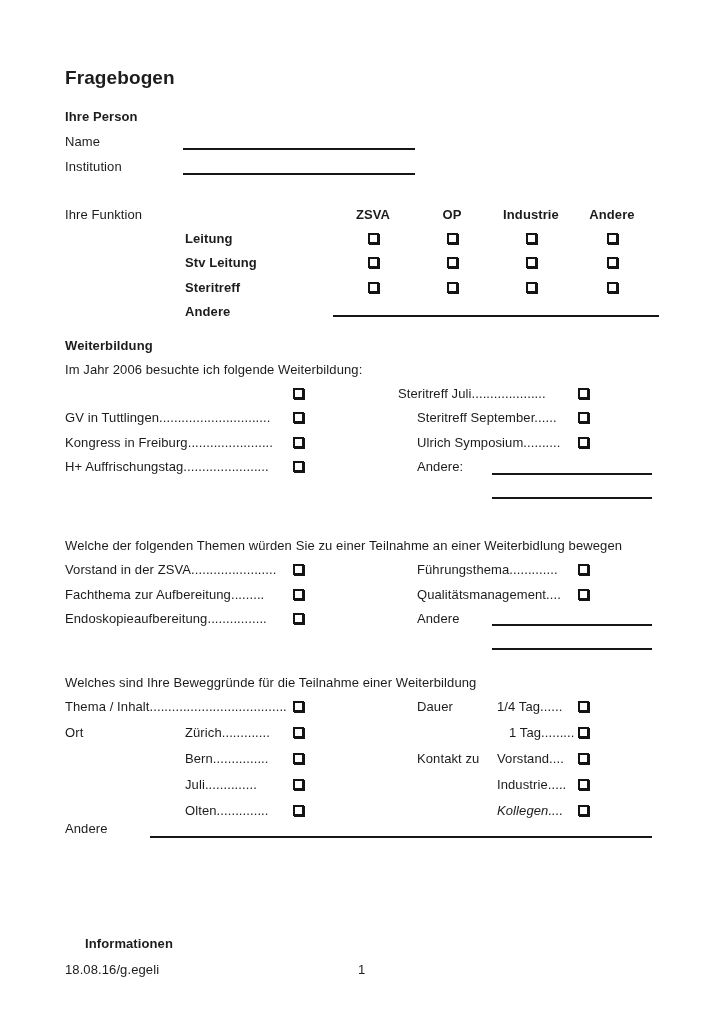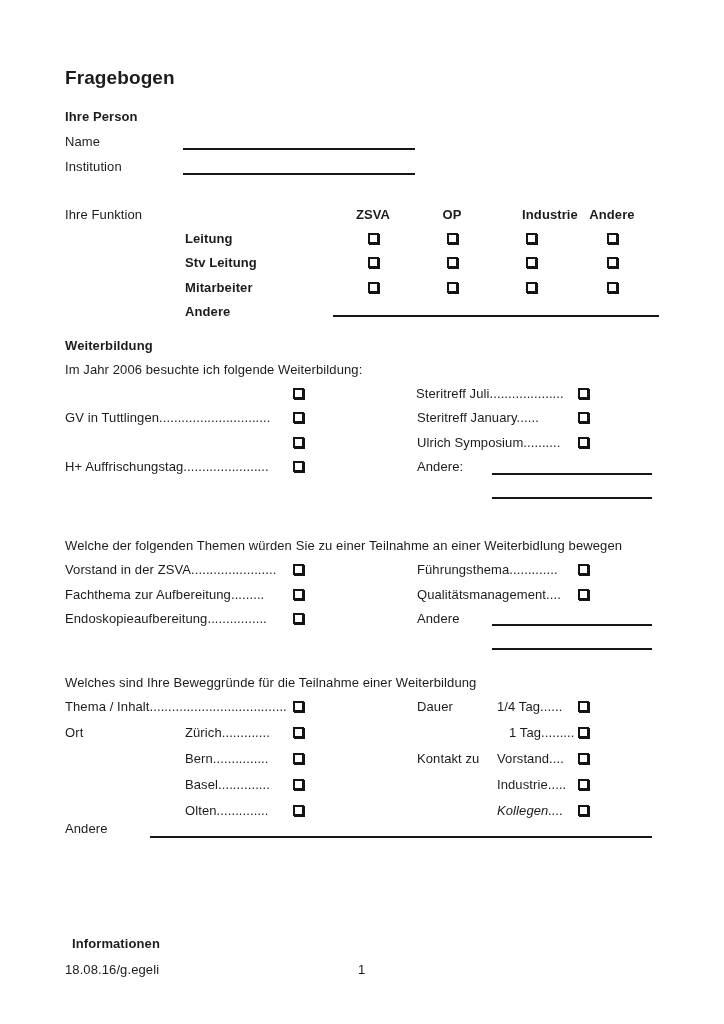--- a/index.html
+++ b/index.html
@@ -30,56 +30,57 @@
 
   <div class="t b" style="left:65px; top:109px;">Ihre Person</div>
   <div class="t" style="left:65px; top:134px;">Name</div>
   <div class="line" style="left:183px; top:148px; width:232px;"></div>
   <div class="t" style="left:65px; top:159px;">Institution</div>
   <div class="line" style="left:183px; top:173px; width:232px;"></div>
 
   <div class="t" style="left:65px; top:207px;">Ihre Funktion</div>
   <div class="t b hdr" style="left:373px; top:207px;">ZSVA</div>
   <div class="t b hdr" style="left:452px; top:207px;">OP</div>
-  <div class="t b hdr" style="left:550px; top:207px;">Industrie</div>
+  <div class="t b hdr" style="left:531px; top:207px;">Industrie</div>
   <div class="t b hdr" style="left:612px; top:207px;">Andere</div>
 
   <div class="t b" style="left:185px; top:231px;">Leitung</div>
   <span class="cb" style="left:368px; top:233px;"></span>
   <span class="cb" style="left:447px; top:233px;"></span>
   <span class="cb" style="left:526px; top:233px;"></span>
   <span class="cb" style="left:607px; top:233px;"></span>
 
   <div class="t b" style="left:185px; top:255px;">Stv Leitung</div>
   <span class="cb" style="left:368px; top:257px;"></span>
   <span class="cb" style="left:447px; top:257px;"></span>
   <span class="cb" style="left:526px; top:257px;"></span>
   <span class="cb" style="left:607px; top:257px;"></span>
 
-  <div class="t b" style="left:185px; top:280px;">Mitarbeiter</div>
+  <div class="t b" style="left:185px; top:280px;">Steritreff</div>
   <span class="cb" style="left:368px; top:282px;"></span>
   <span class="cb" style="left:447px; top:282px;"></span>
   <span class="cb" style="left:526px; top:282px;"></span>
   <span class="cb" style="left:607px; top:282px;"></span>
 
   <div class="t b" style="left:185px; top:304px;">Andere</div>
   <div class="line" style="left:333px; top:315px; width:326px;"></div>
 
   <div class="t b" style="left:65px; top:338px;">Weiterbildung</div>
   <div class="t" style="left:65px; top:362px;">Im Jahr 2006 besuchte ich folgende Weiterbildung:</div>
 
   <span class="cb" style="left:293px; top:388px;"></span>
-  <div class="t" style="left:416px; top:386px;">Steritreff Juli....................</div>
+  <div class="t" style="left:398px; top:386px;">Steritreff Juli....................</div>
   <span class="cb" style="left:578px; top:388px;"></span>
 
   <div class="t" style="left:65px; top:410px;">GV in Tuttlingen..............................</div>
   <span class="cb" style="left:293px; top:412px;"></span>
-  <div class="t" style="left:417px; top:410px;">Steritreff January......</div>
+  <div class="t" style="left:417px; top:410px;">Steritreff September......</div>
   <span class="cb" style="left:578px; top:412px;"></span>
 
+  <div class="t" style="left:65px; top:435px;">Kongress in Freiburg.......................</div>
   <span class="cb" style="left:293px; top:437px;"></span>
   <div class="t" style="left:417px; top:435px;">Ulrich Symposium..........</div>
   <span class="cb" style="left:578px; top:437px;"></span>
 
   <div class="t" style="left:65px; top:459px;">H+ Auffrischungstag.......................</div>
   <span class="cb" style="left:293px; top:461px;"></span>
   <div class="t" style="left:417px; top:459px;">Andere:</div>
   <div class="line" style="left:492px; top:473px; width:160px;"></div>
   <div class="line" style="left:492px; top:497px; width:160px;"></div>
 
@@ -114,30 +115,30 @@
   <span class="cb" style="left:293px; top:727px;"></span>
   <div class="t" style="left:497px; top:725px;margin-left:12px;">1 Tag.........</div>
   <span class="cb" style="left:578px; top:727px;"></span>
 
   <div class="t" style="left:185px; top:751px;">Bern...............</div>
   <span class="cb" style="left:293px; top:753px;"></span>
   <div class="t" style="left:417px; top:751px;">Kontakt zu</div>
   <div class="t" style="left:497px; top:751px;">Vorstand....</div>
   <span class="cb" style="left:578px; top:753px;"></span>
 
-  <div class="t" style="left:185px; top:777px;">Basel..............</div>
+  <div class="t" style="left:185px; top:777px;">Juli..............</div>
   <span class="cb" style="left:293px; top:779px;"></span>
   <div class="t" style="left:497px; top:777px;">Industrie.....</div>
   <span class="cb" style="left:578px; top:779px;"></span>
 
   <div class="t" style="left:185px; top:803px;">Olten..............</div>
   <span class="cb" style="left:293px; top:805px;"></span>
   <div class="t" style="left:497px; top:803px;font-style:italic;">Kollegen....</div>
   <span class="cb" style="left:578px; top:805px;"></span>
 
   <div class="t" style="left:65px; top:821px;">Andere</div>
   <div class="line" style="left:150px; top:836px; width:502px;"></div>
 
-  <div class="t b" style="left:52px; top:936px;padding-left:20px;">Informationen</div>
+  <div class="t b" style="left:65px; top:936px;padding-left:20px;">Informationen</div>
   <div class="t" style="left:65px; top:962px;">18.08.16/g.egeli</div>
   <div class="t" style="left:358px; top:962px;">1</div>
 
 </div>
 
 </body></html>

